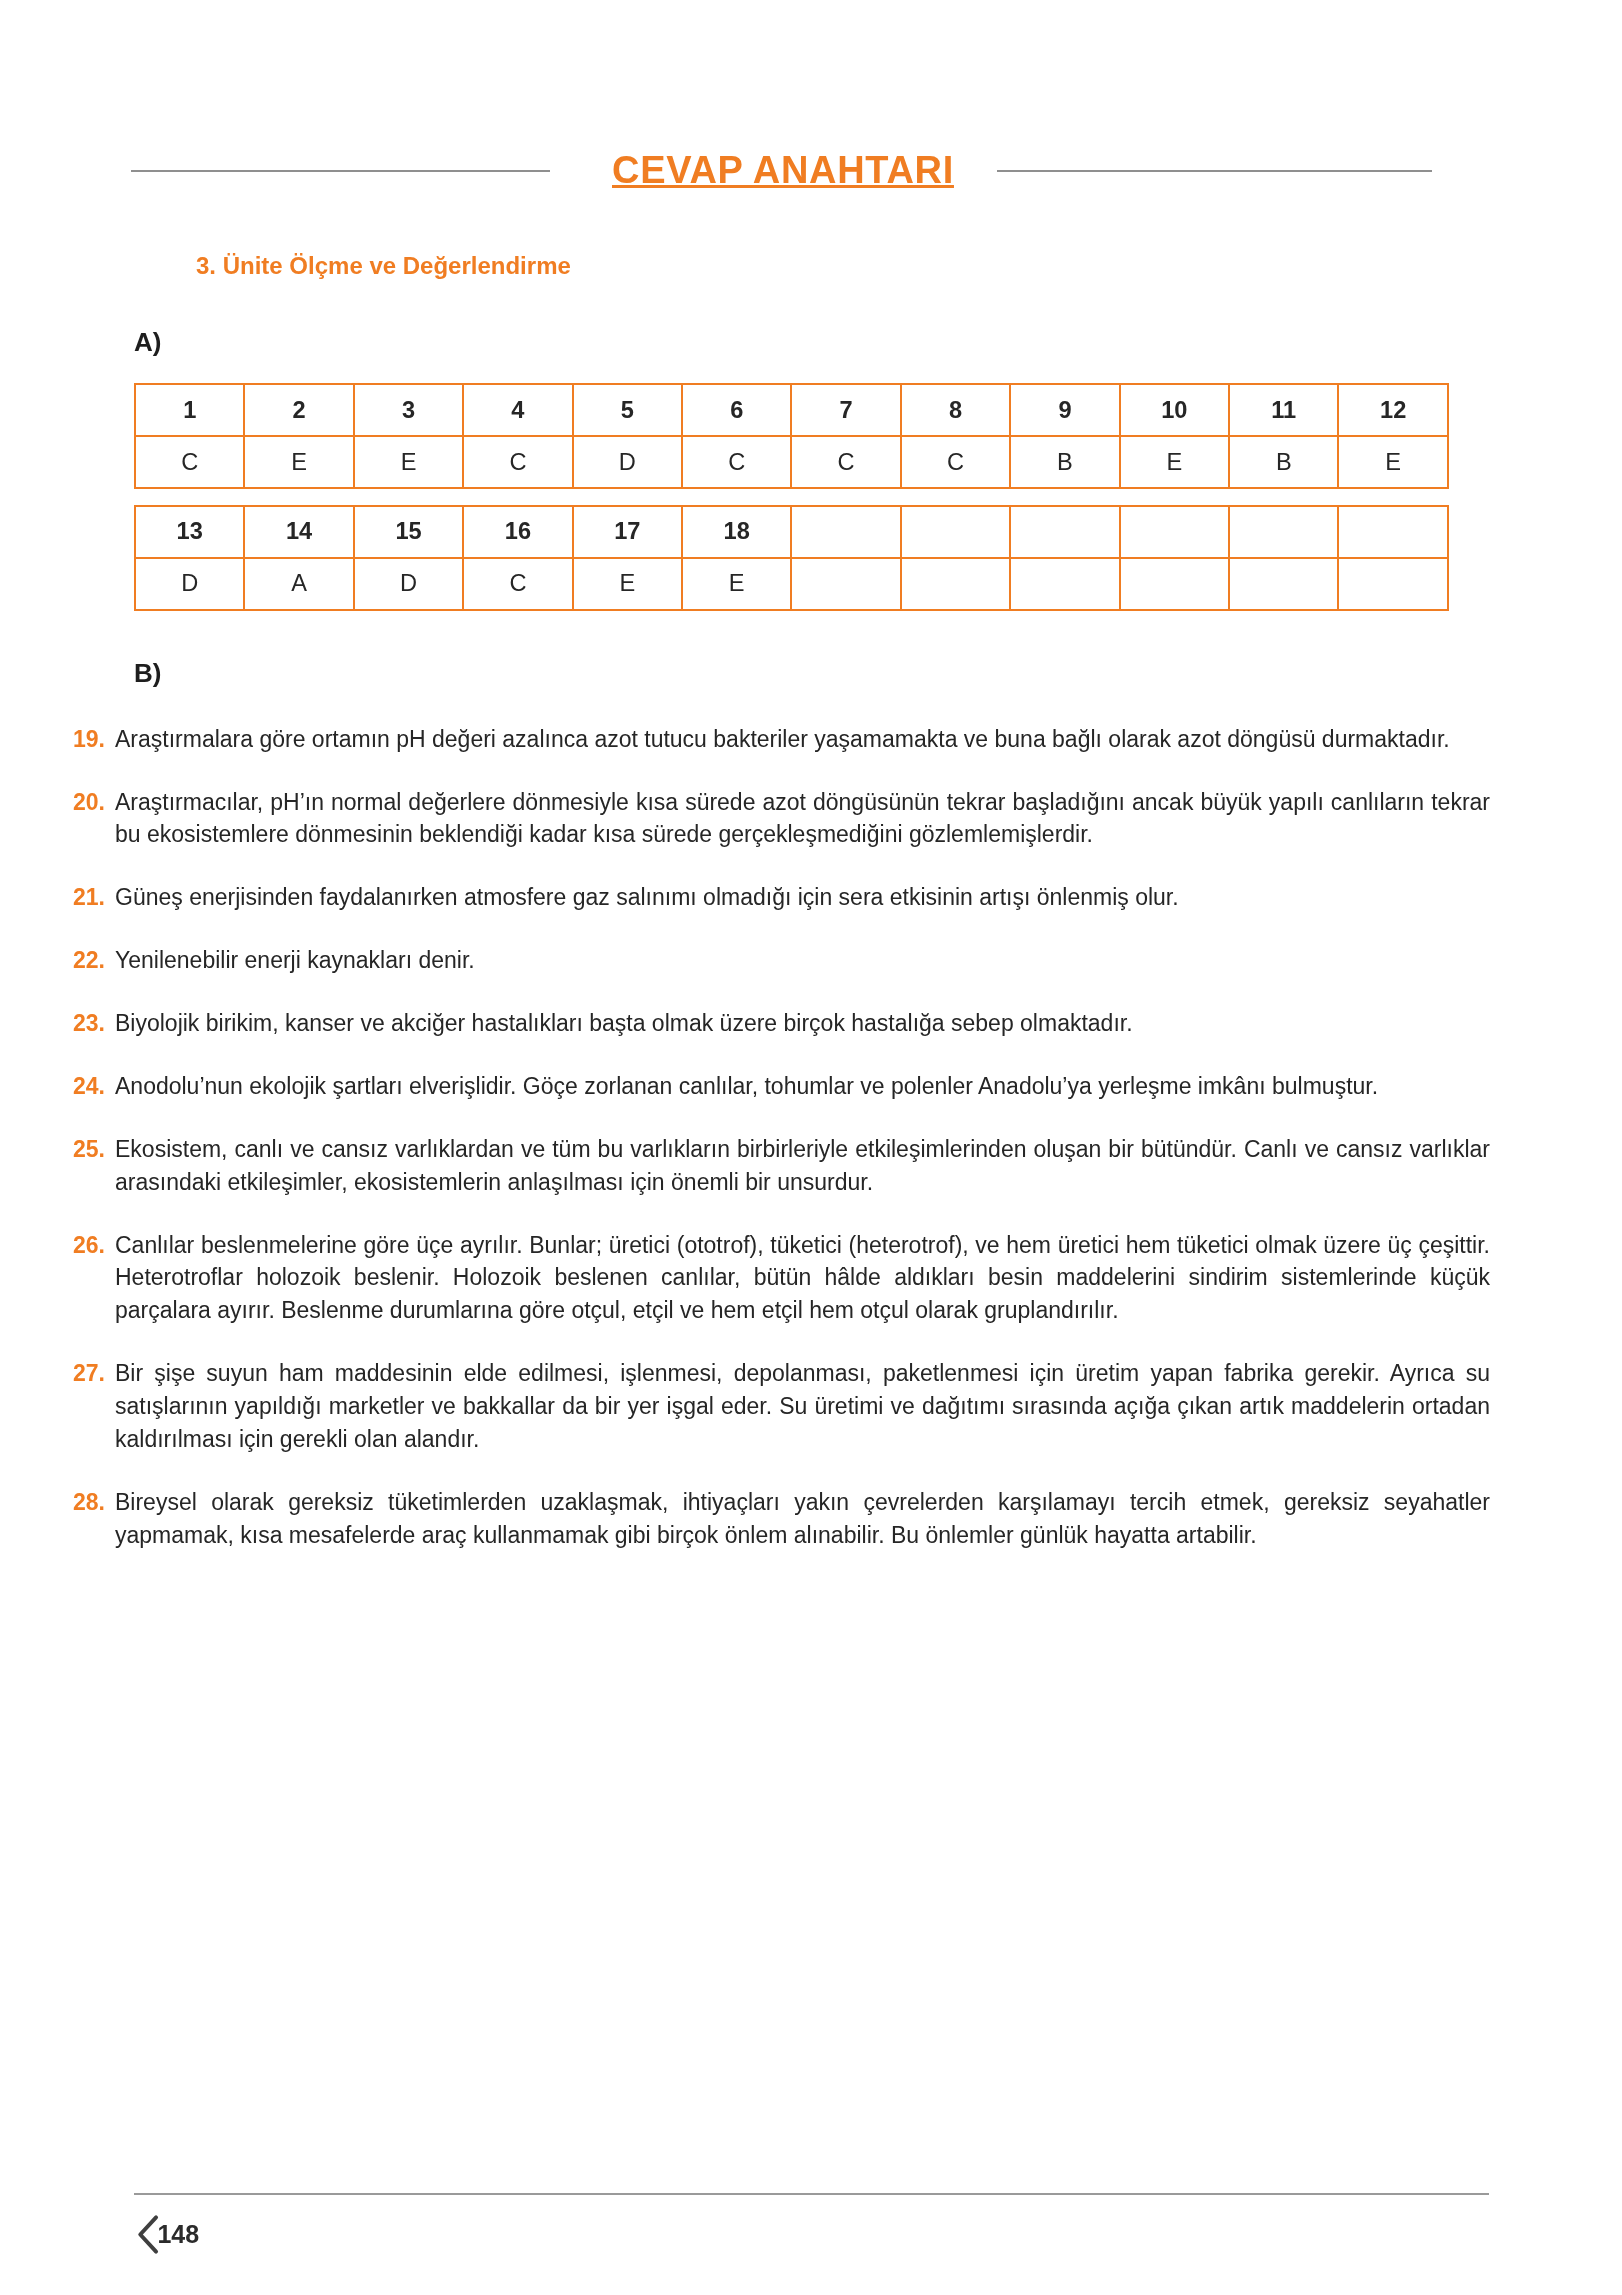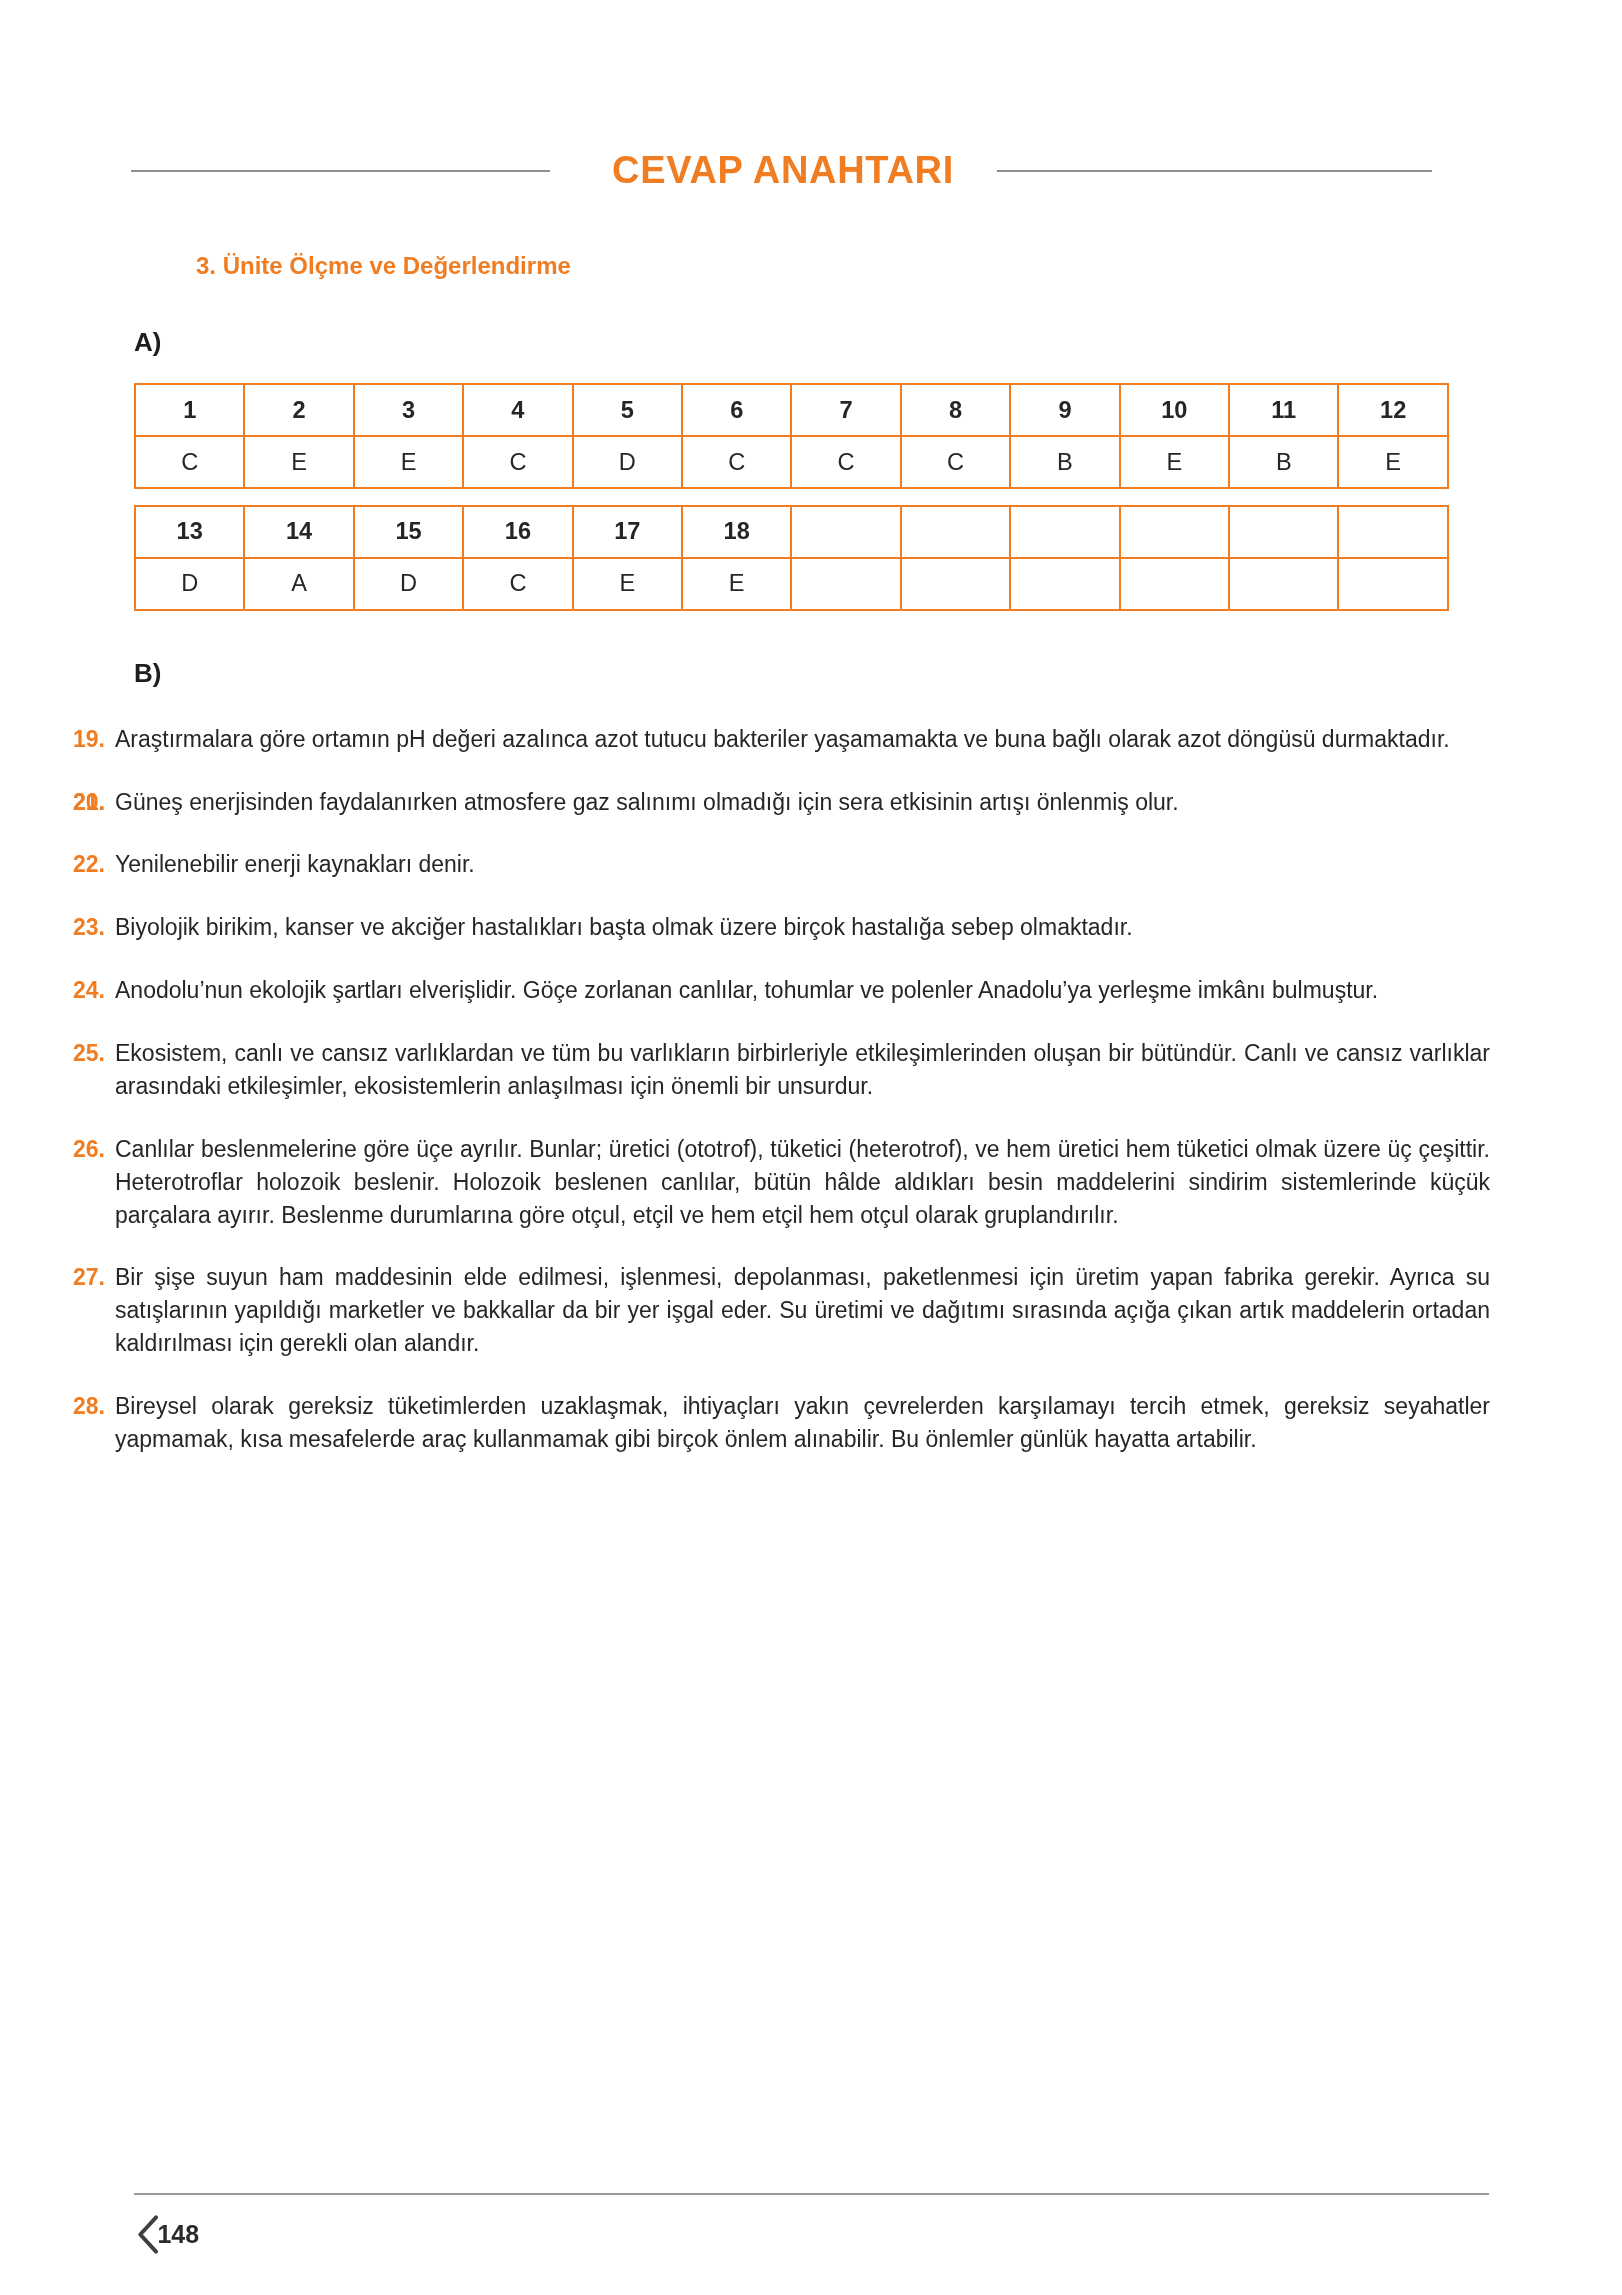--- a/index.html
+++ b/index.html
@@ -23,20 +23,21 @@
   }
   .hrule { height:2px; background:#8f8f8f; flex:1; }
   .hrule.left  { margin-right:62px; max-width:419px; }
   .hrule.right { margin-left:43px;  max-width:435px; }
   .page-title {
     font-size:38px;
     font-weight:bold;
     color:#F07D22;
     letter-spacing:0.7px;
     white-space:nowrap;
+    text-decoration:underline;
   }
 
   .subtitle {
     margin:60px 0 0 196px;
     font-size:24px;
     font-weight:bold;
     color:#F07D22;
   }
 
   .section-label {
@@ -195,20 +196,21 @@
 
   <div class="section-label">B)</div>
 
   <div class="answers">
     <div class="answer-item">
       <span class="num">19.</span>
       <span>Araştırmalara göre ortamın pH değeri azalınca azot tutucu bakteriler yaşamamakta ve buna bağlı olarak azot döngüsü durmaktadır.</span>
     </div>
     <div class="answer-item">
       <span class="num">20.</span>
+      <span>Araştırmacılar, pH’ın normal değerlere dönmesiyle kısa sürede azot döngüsünün tekrar başladığını ancak büyük yapılı canlıların tekrar bu ekosistemlere dönmesinin beklendiği kadar kısa sürede gerçekleşmediğini gözlemlemişlerdir.</span>
     </div>
     <div class="answer-item">
       <span class="num">21.</span>
       <span>Güneş enerjisinden faydalanırken atmosfere gaz salınımı olmadığı için sera etkisinin artışı önlenmiş olur.</span>
     </div>
     <div class="answer-item">
       <span class="num">22.</span>
       <span>Yenilenebilir enerji kaynakları denir.</span>
     </div>
     <div class="answer-item">

